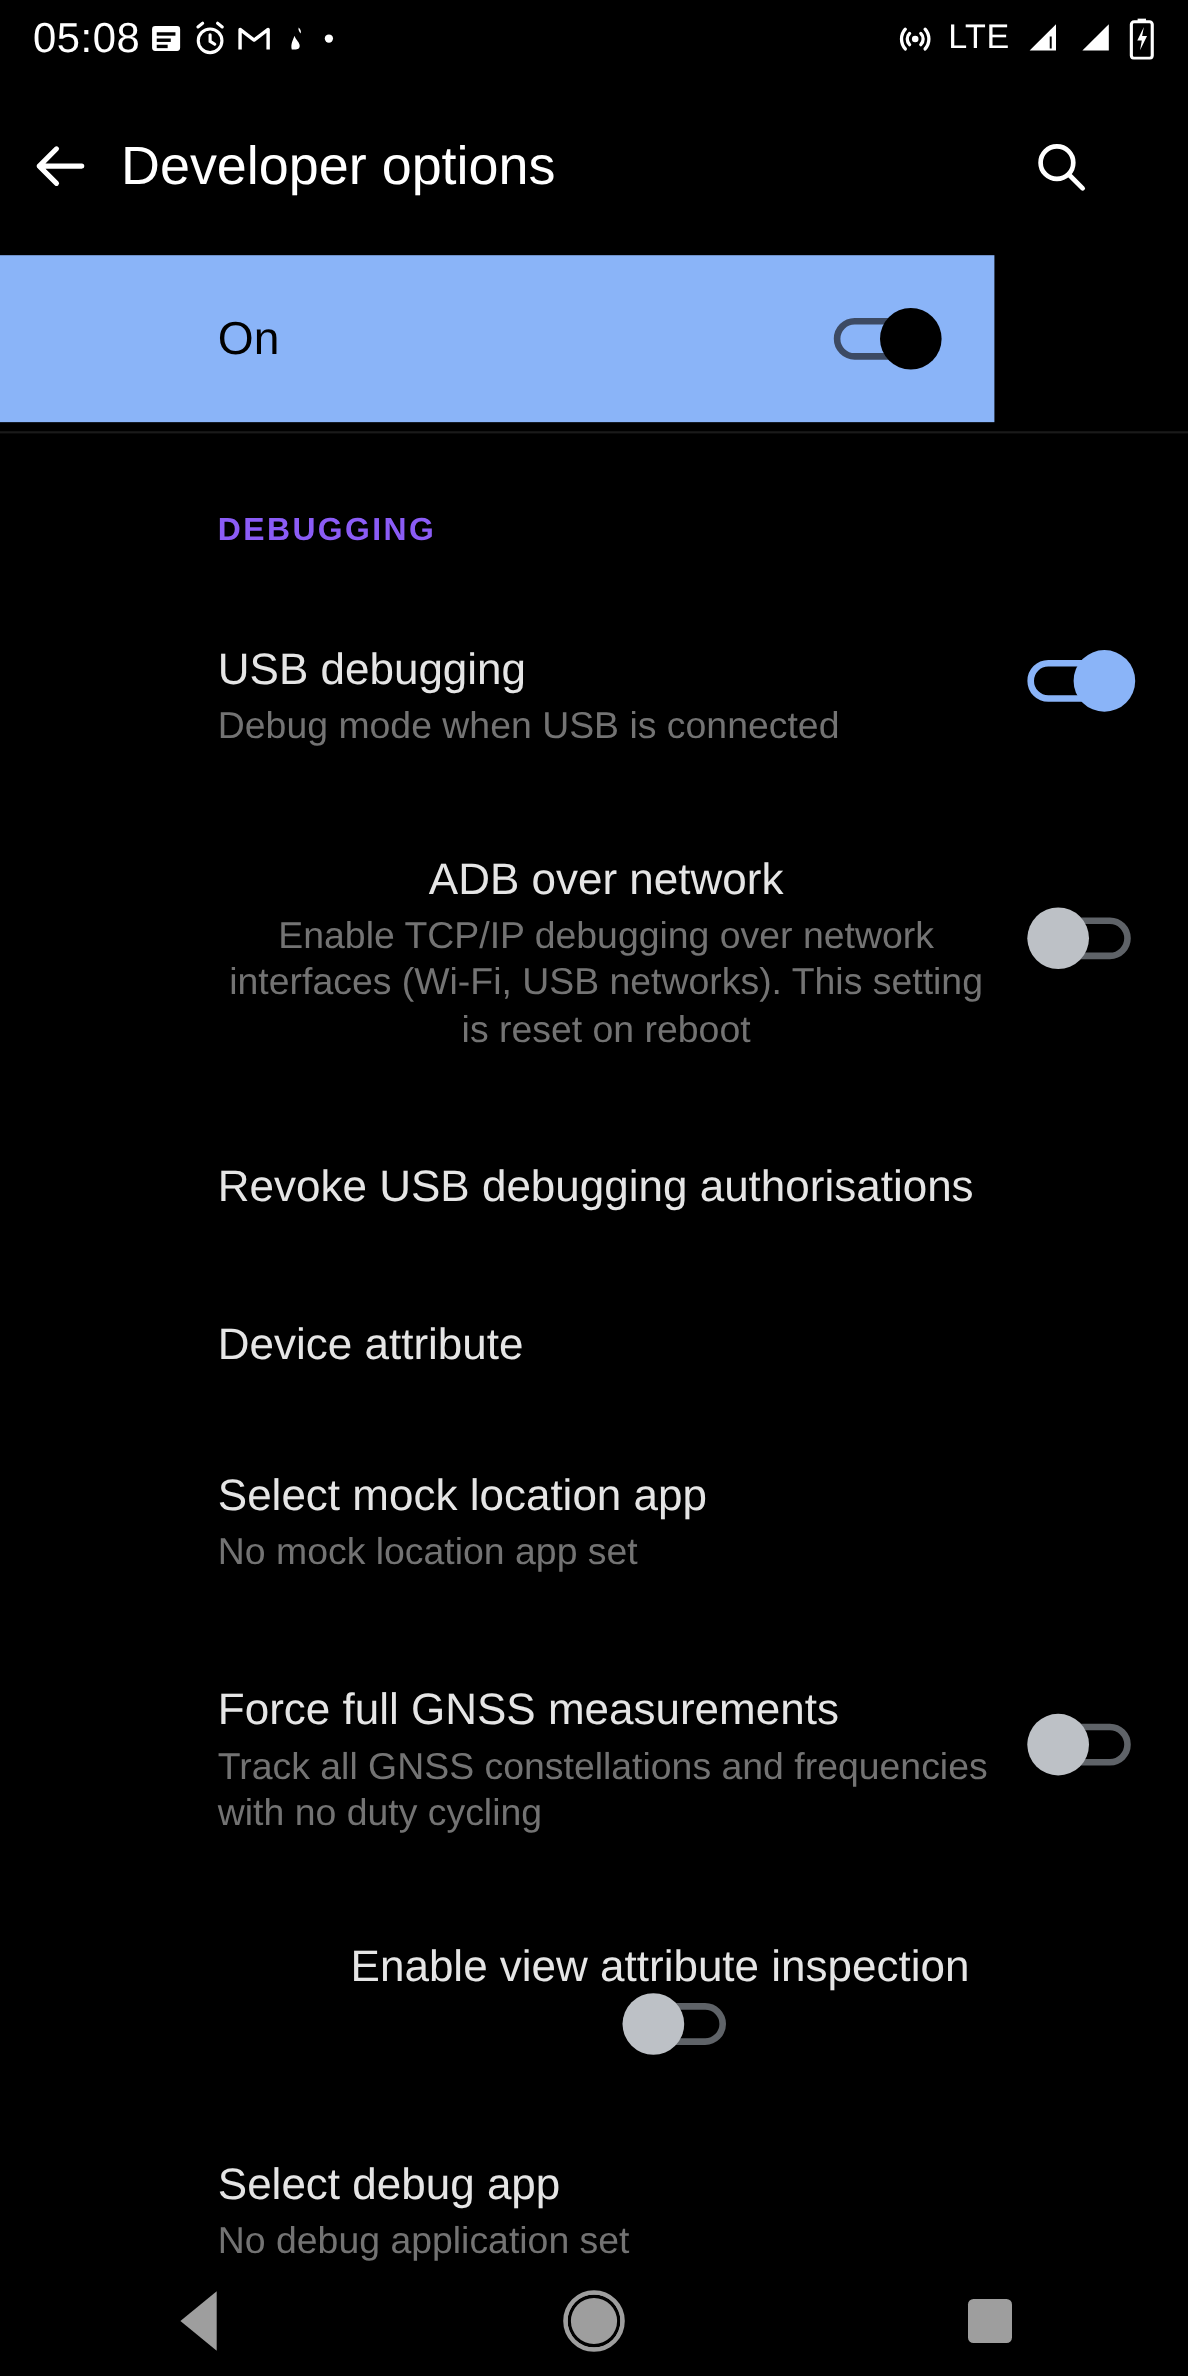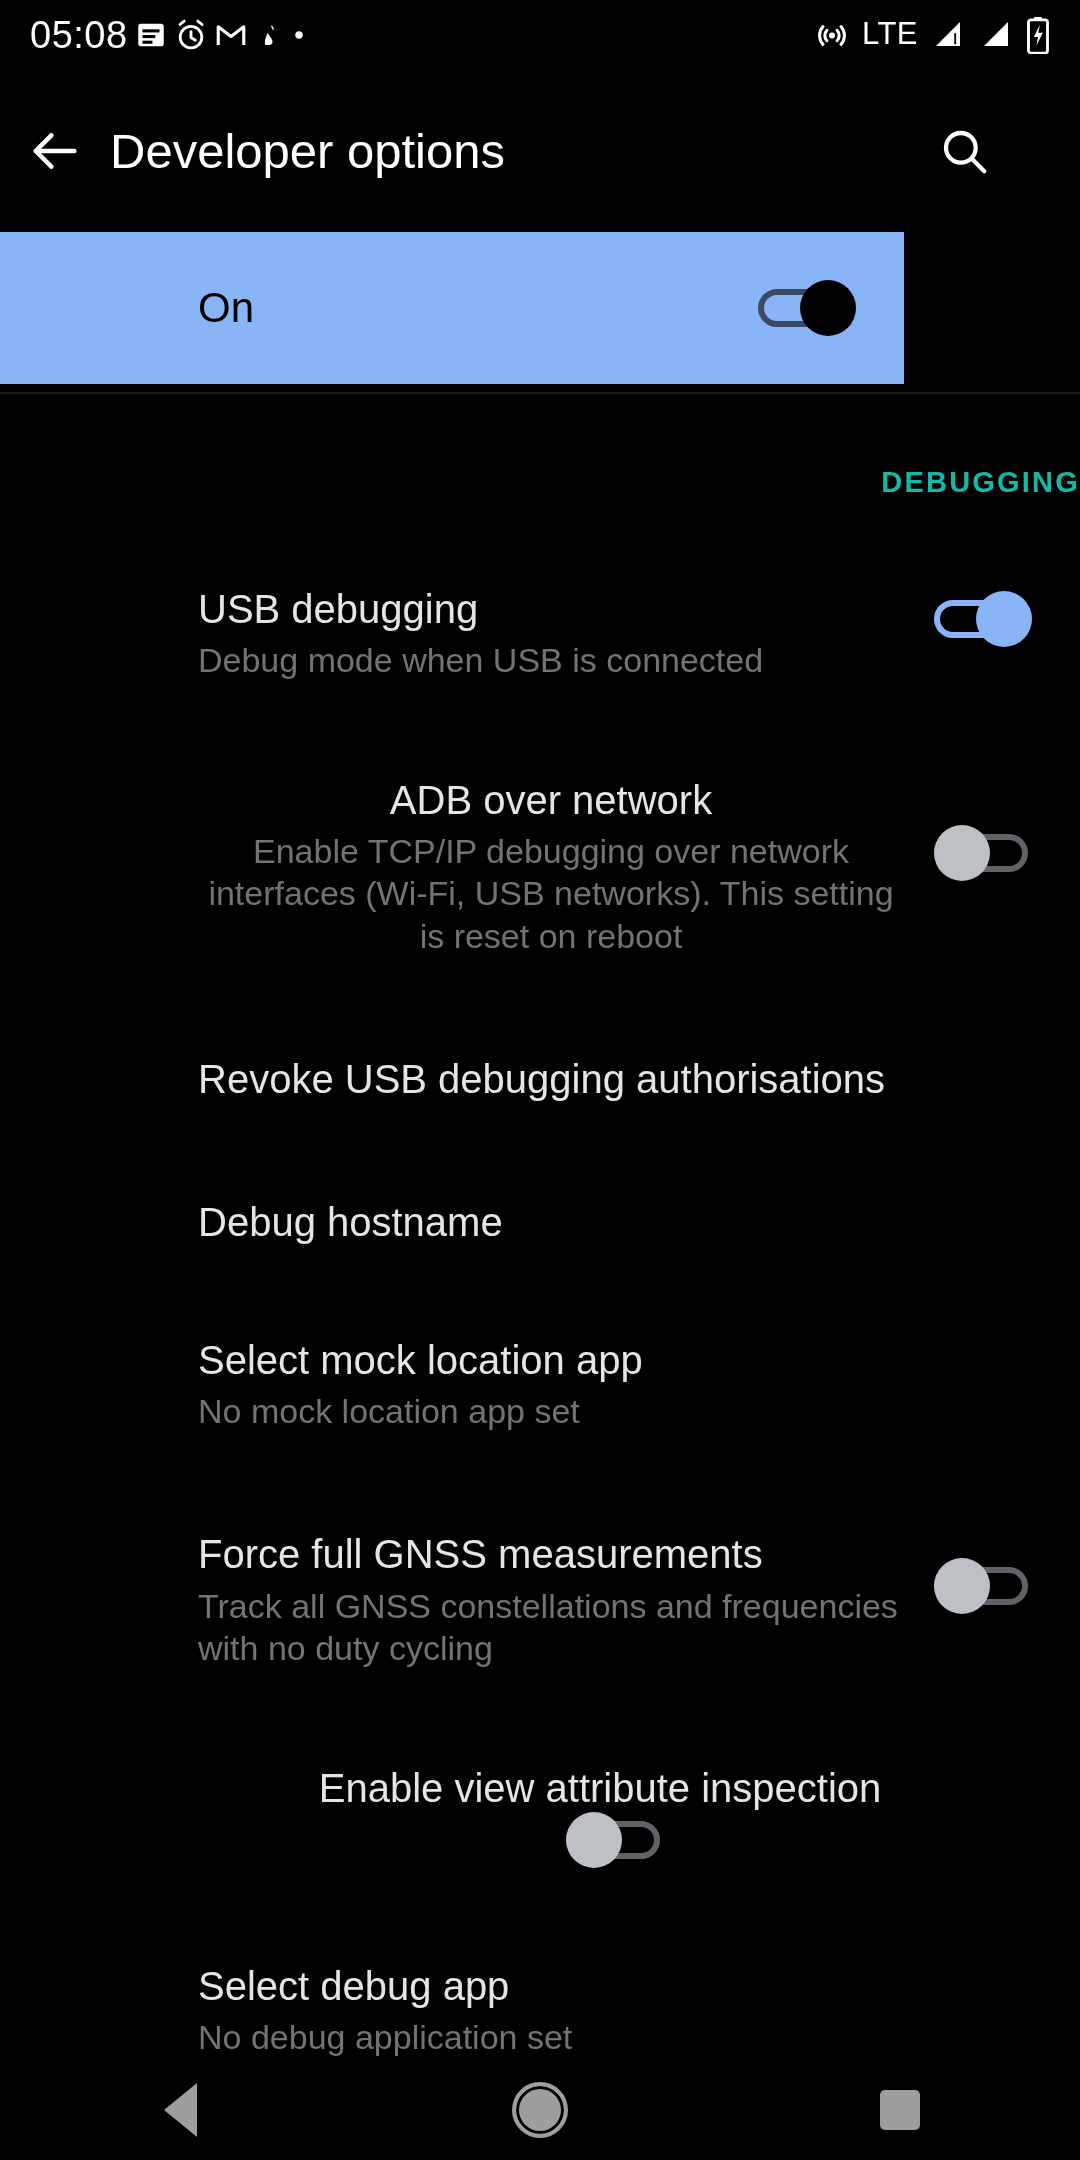--- a/index.html
+++ b/index.html
@@ -62,23 +62,22 @@
     position:absolute; top:384px; left:0; width:1080px; height:10px; background:#000;
     border-bottom:2px solid #1a1a1a;
   }
 
   
   .list {
     position:absolute; top:396px; left:0; width:1080px; height:1764px;
     background:#000; overflow:hidden;
   }
   .section-header {
-    color:#14b8a6; font-size:29px; font-weight:700; letter-spacing:2.2px;
+    color:#8b5cf6; font-size:29px; font-weight:700; letter-spacing:2.2px;
     padding:70px 0 0 198px;
-    text-align:right;
   }
   .row {
     display:flex; align-items:center;
     padding:0 48px 0 198px;
     min-height:100px;
   }
   .row-text { flex:1; padding-right:30px; }
   .row-title { font-size:40px; color:#e5e5e5; line-height:1.18;margin-top:29px; }
   .row-sub { font-size:34px; color:#737373; line-height:1.25; margin-top:6px; }
 
@@ -235,21 +234,21 @@
     </div>
 
     <div class="row r-revoke">
       <div class="row-text">
         <div class="row-title">Revoke USB debugging authorisations</div>
       </div>
     </div>
 
     <div class="row r-host">
       <div class="row-text">
-        <div class="row-title">Debug hostname</div>
+        <div class="row-title">Device attribute</div>
       </div>
     </div>
 
     <div class="row r-mock">
       <div class="row-text">
         <div class="row-title">Select mock location app</div>
         <div class="row-sub">No mock location app set</div>
       </div>
     </div>
 

